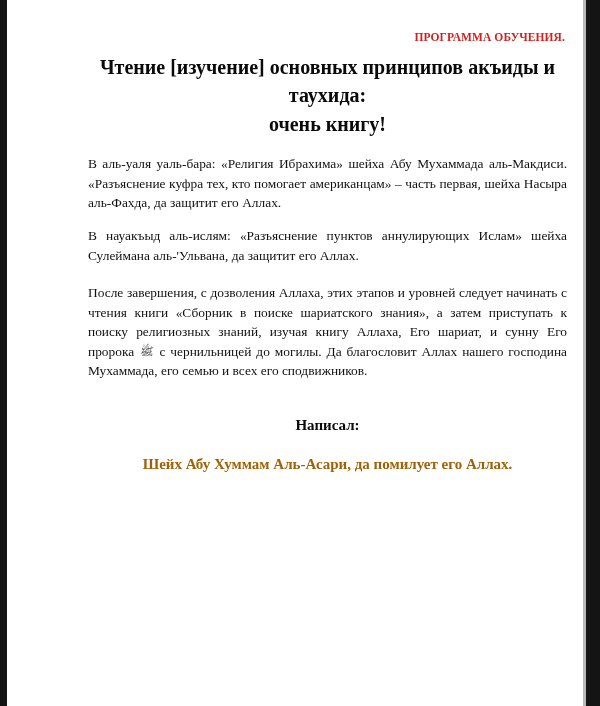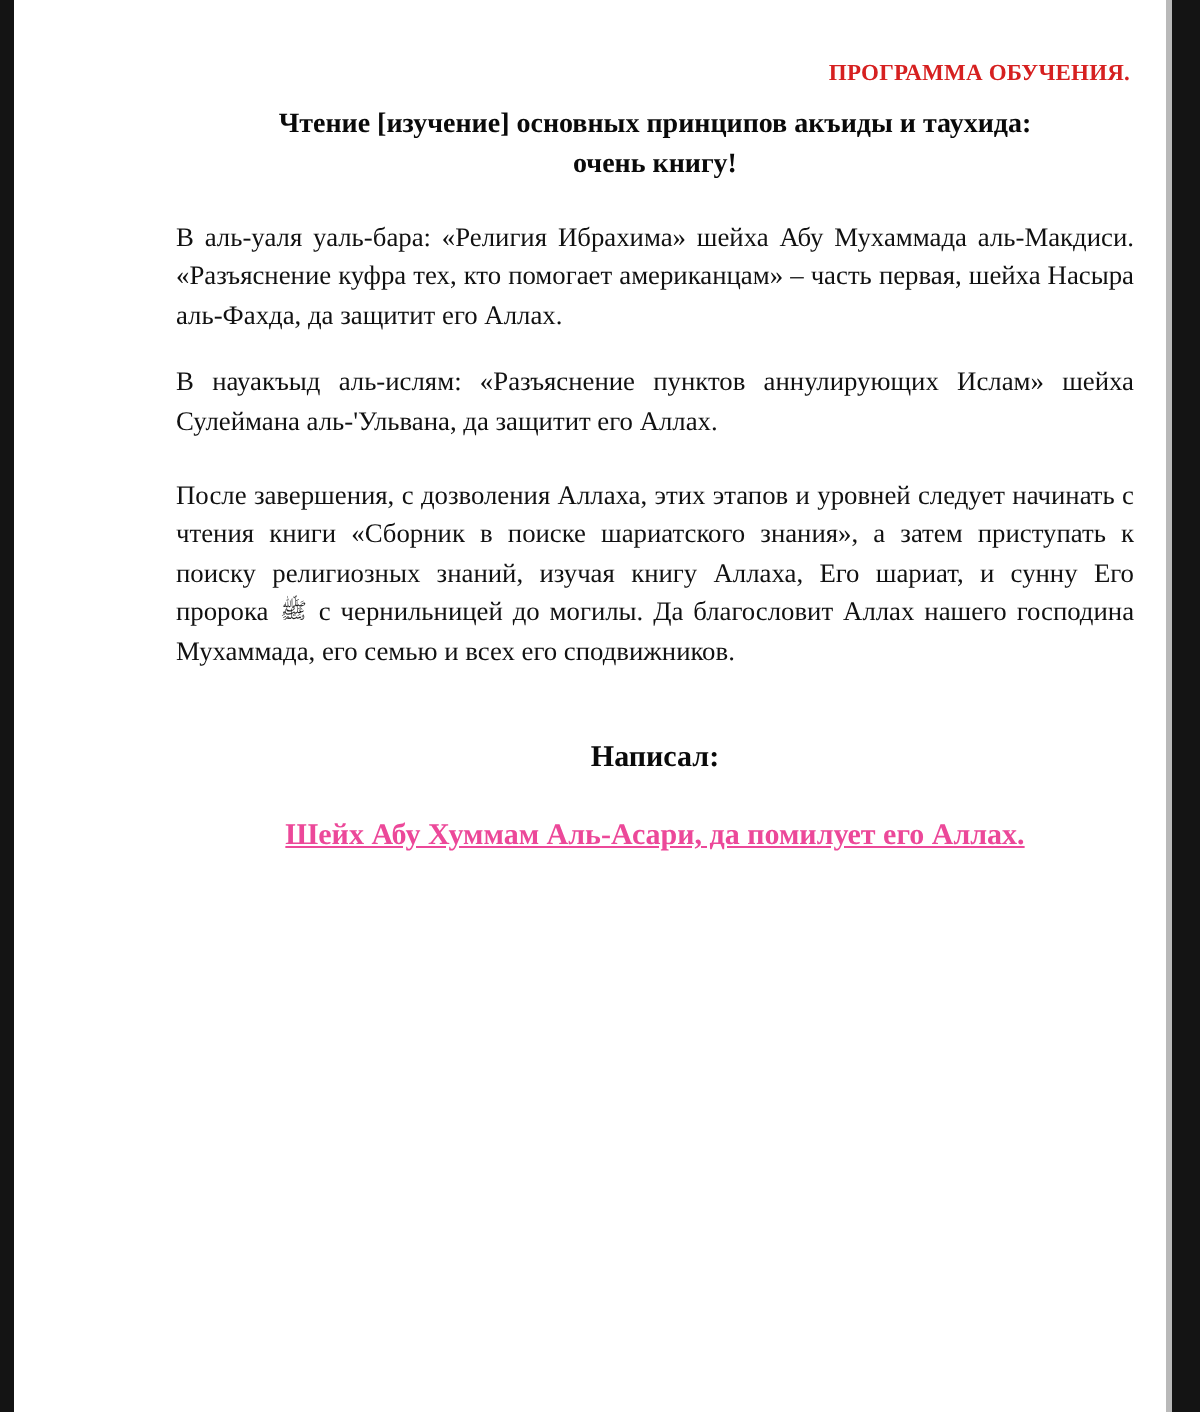--- a/index.html
+++ b/index.html
@@ -63,21 +63,21 @@
     color: #d62020;
     font-weight: bold;
     font-size: 11.5px;
     letter-spacing: 0.1px;
     margin-top: 31px;
     margin-right: 2px;
   }
   .doc-title {
     text-align: center;
     font-weight: bold;
-    font-size: 14px;
+    font-size: 20px;
     line-height: 1.42;
     margin-top: 10px;
     color: #0a0a0a;
   }
   .para {
     text-align: justify;
     text-justify: inter-word;
     font-size: 13.4px;
     line-height: 1.45;
     color: #111111;
@@ -95,23 +95,22 @@
     text-align: center;
   }
   .sig-written {
     font-weight: bold;
     font-size: 15px;
     color: #0a0a0a;
   }
   .sig-author {
     font-weight: bold;
     font-size: 15px;
-    color: #ec4899;
+    color: #a16207;
     margin-top: 22px;
-    text-decoration: underline;
   }
   .salla-glyph {
     display: inline-block;
     font-size: 11px;
     line-height: 1;
     vertical-align: 1px;
     color: #1a1a1a;
     padding: 0 1px;
   }
 </style>

